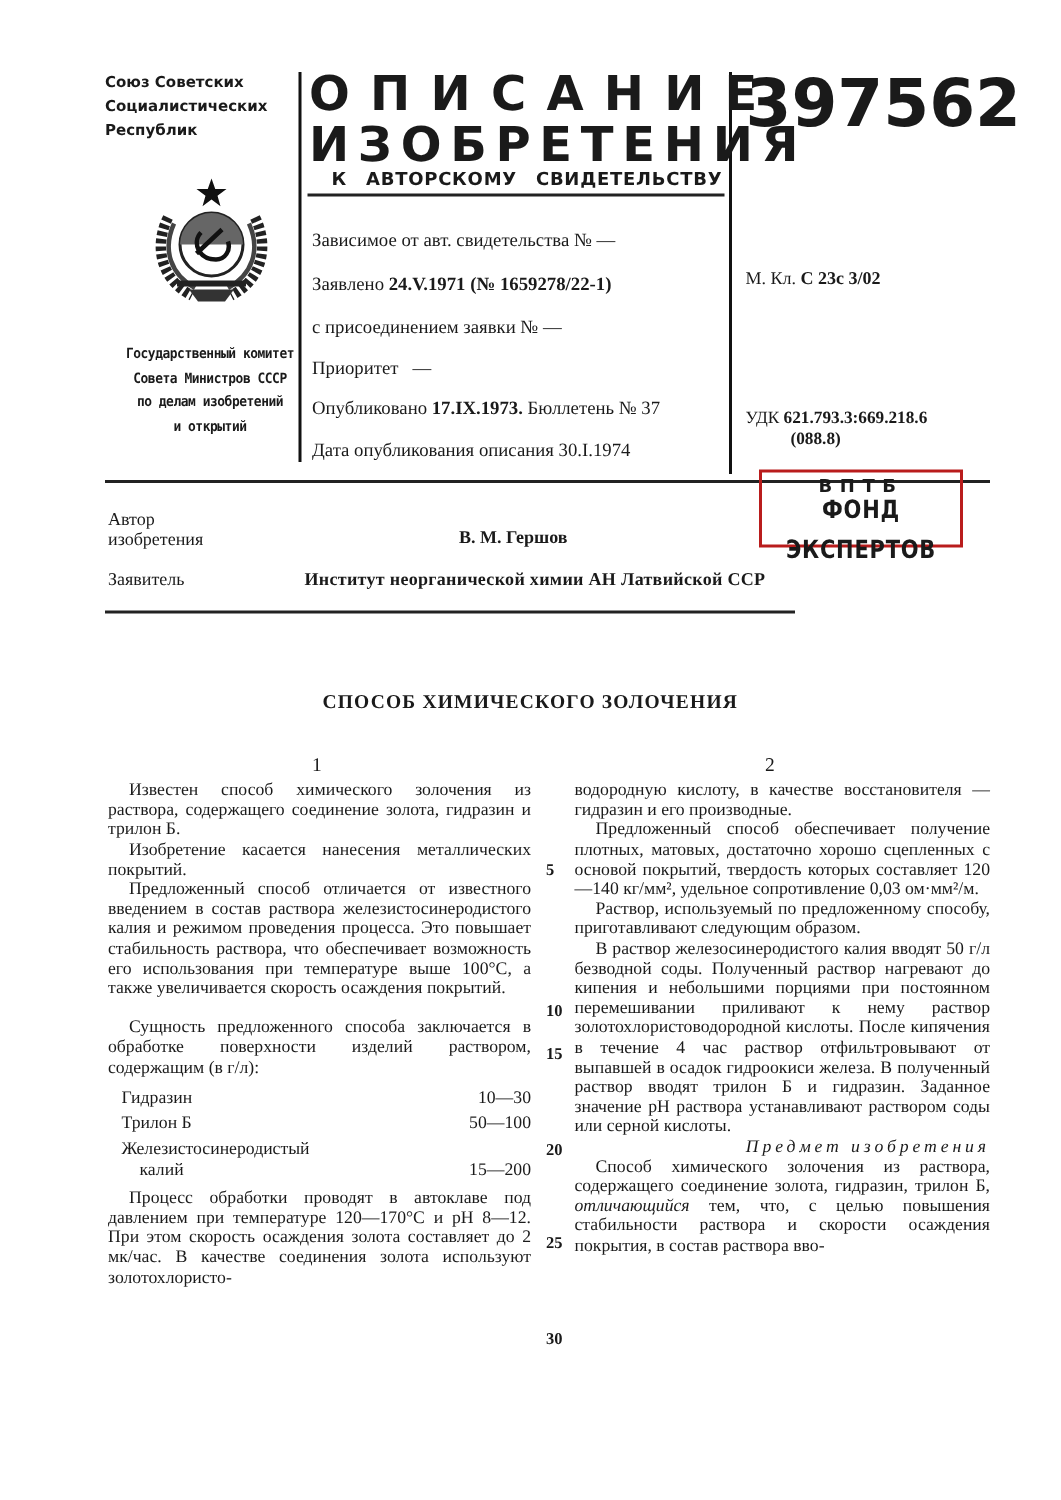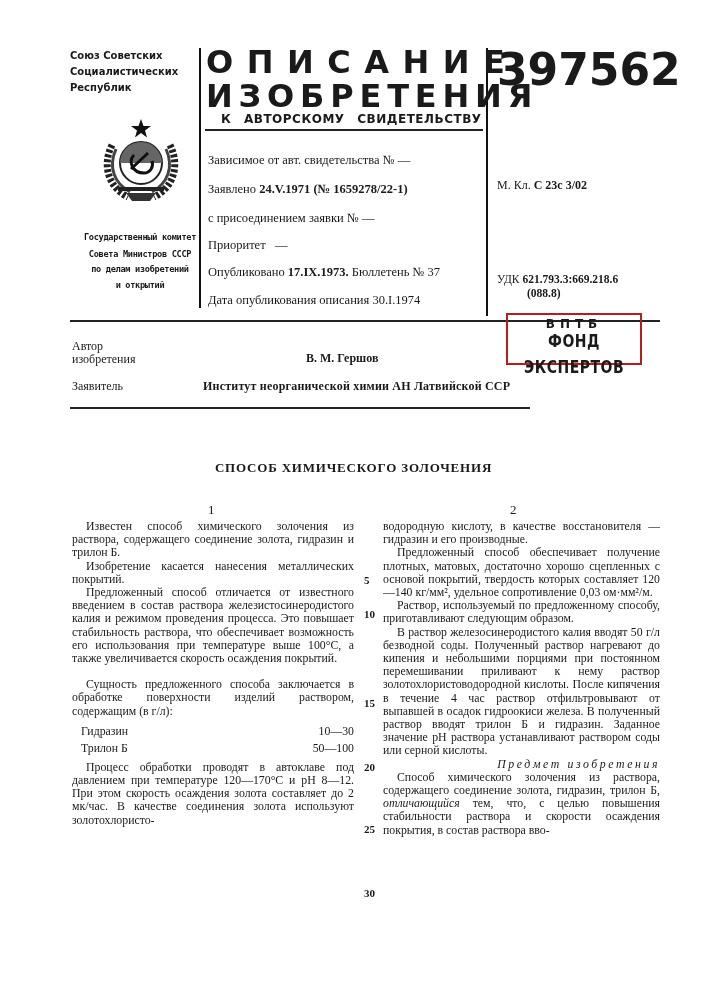--- a/index.html
+++ b/index.html
@@ -165,26 +165,30 @@
   <p style="margin-top:13px">Сущность предложенного способа заключается в обработке поверхности изделий раствором, содержащим (в г/л):</p>
   <div class="table">
     <div class="trow">
       <span class="n">Гидразин</span>
       <span class="v">10—30</span>
     </div>
     <div class="trow">
       <span class="n">Трилон Б</span>
       <span class="v">50—100</span>
     </div>
+    <div class="trow">
+      <span class="n"><span>Железистосинеродистый</span><span class="indent2">калий</span></span>
+      <span class="v" style="align-self:flex-end">15—200</span>
+    </div>
   </div>
   <p>Процесс обработки проводят в автоклаве под давлением при температуре 120—170°С и рН 8—12. При этом скорость осаждения золота составляет до 2 мк/час. В качестве соединения золота используют золотохлористо-</p>
 </div>
 
 <div class="abs linenum" style="top:574px">5</div>
-<div class="abs linenum" style="top:608px">10</div>
+<div class="abs linenum" style="top:668px">10</div>
 <div class="abs linenum" style="top:697px">15</div>
 <div class="abs linenum" style="top:761px">20</div>
 <div class="abs linenum" style="top:823px">25</div>
 <div class="abs linenum" style="top:887px">30</div>
 
 <div class="abs col col2">
   <p class="ns">водородную кислоту, в качестве восстановителя — гидразин и его производные.</p>
   <p>Предложенный способ обеспечивает получение плотных, матовых, достаточно хорошо сцепленных с основой покрытий, твердость которых составляет 120—140 кг/мм², удельное сопротивление 0,03 ом·мм²/м.</p>
   <p>Раствор, используемый по предложенному способу, приготавливают следующим образом.</p>
   <p>В раствор железосинеродистого калия вводят 50 г/л безводной соды. Полученный раствор нагревают до кипения и небольшими порциями при постоянном перемешивании приливают к нему раствор золотохлористоводородной кислоты. После кипячения в течение 4 час раствор отфильтровывают от выпавшей в осадок гидроокиси железа. В полученный раствор вводят трилон Б и гидразин. Заданное значение рН раствора устанавливают раствором соды или серной кислоты.</p>

